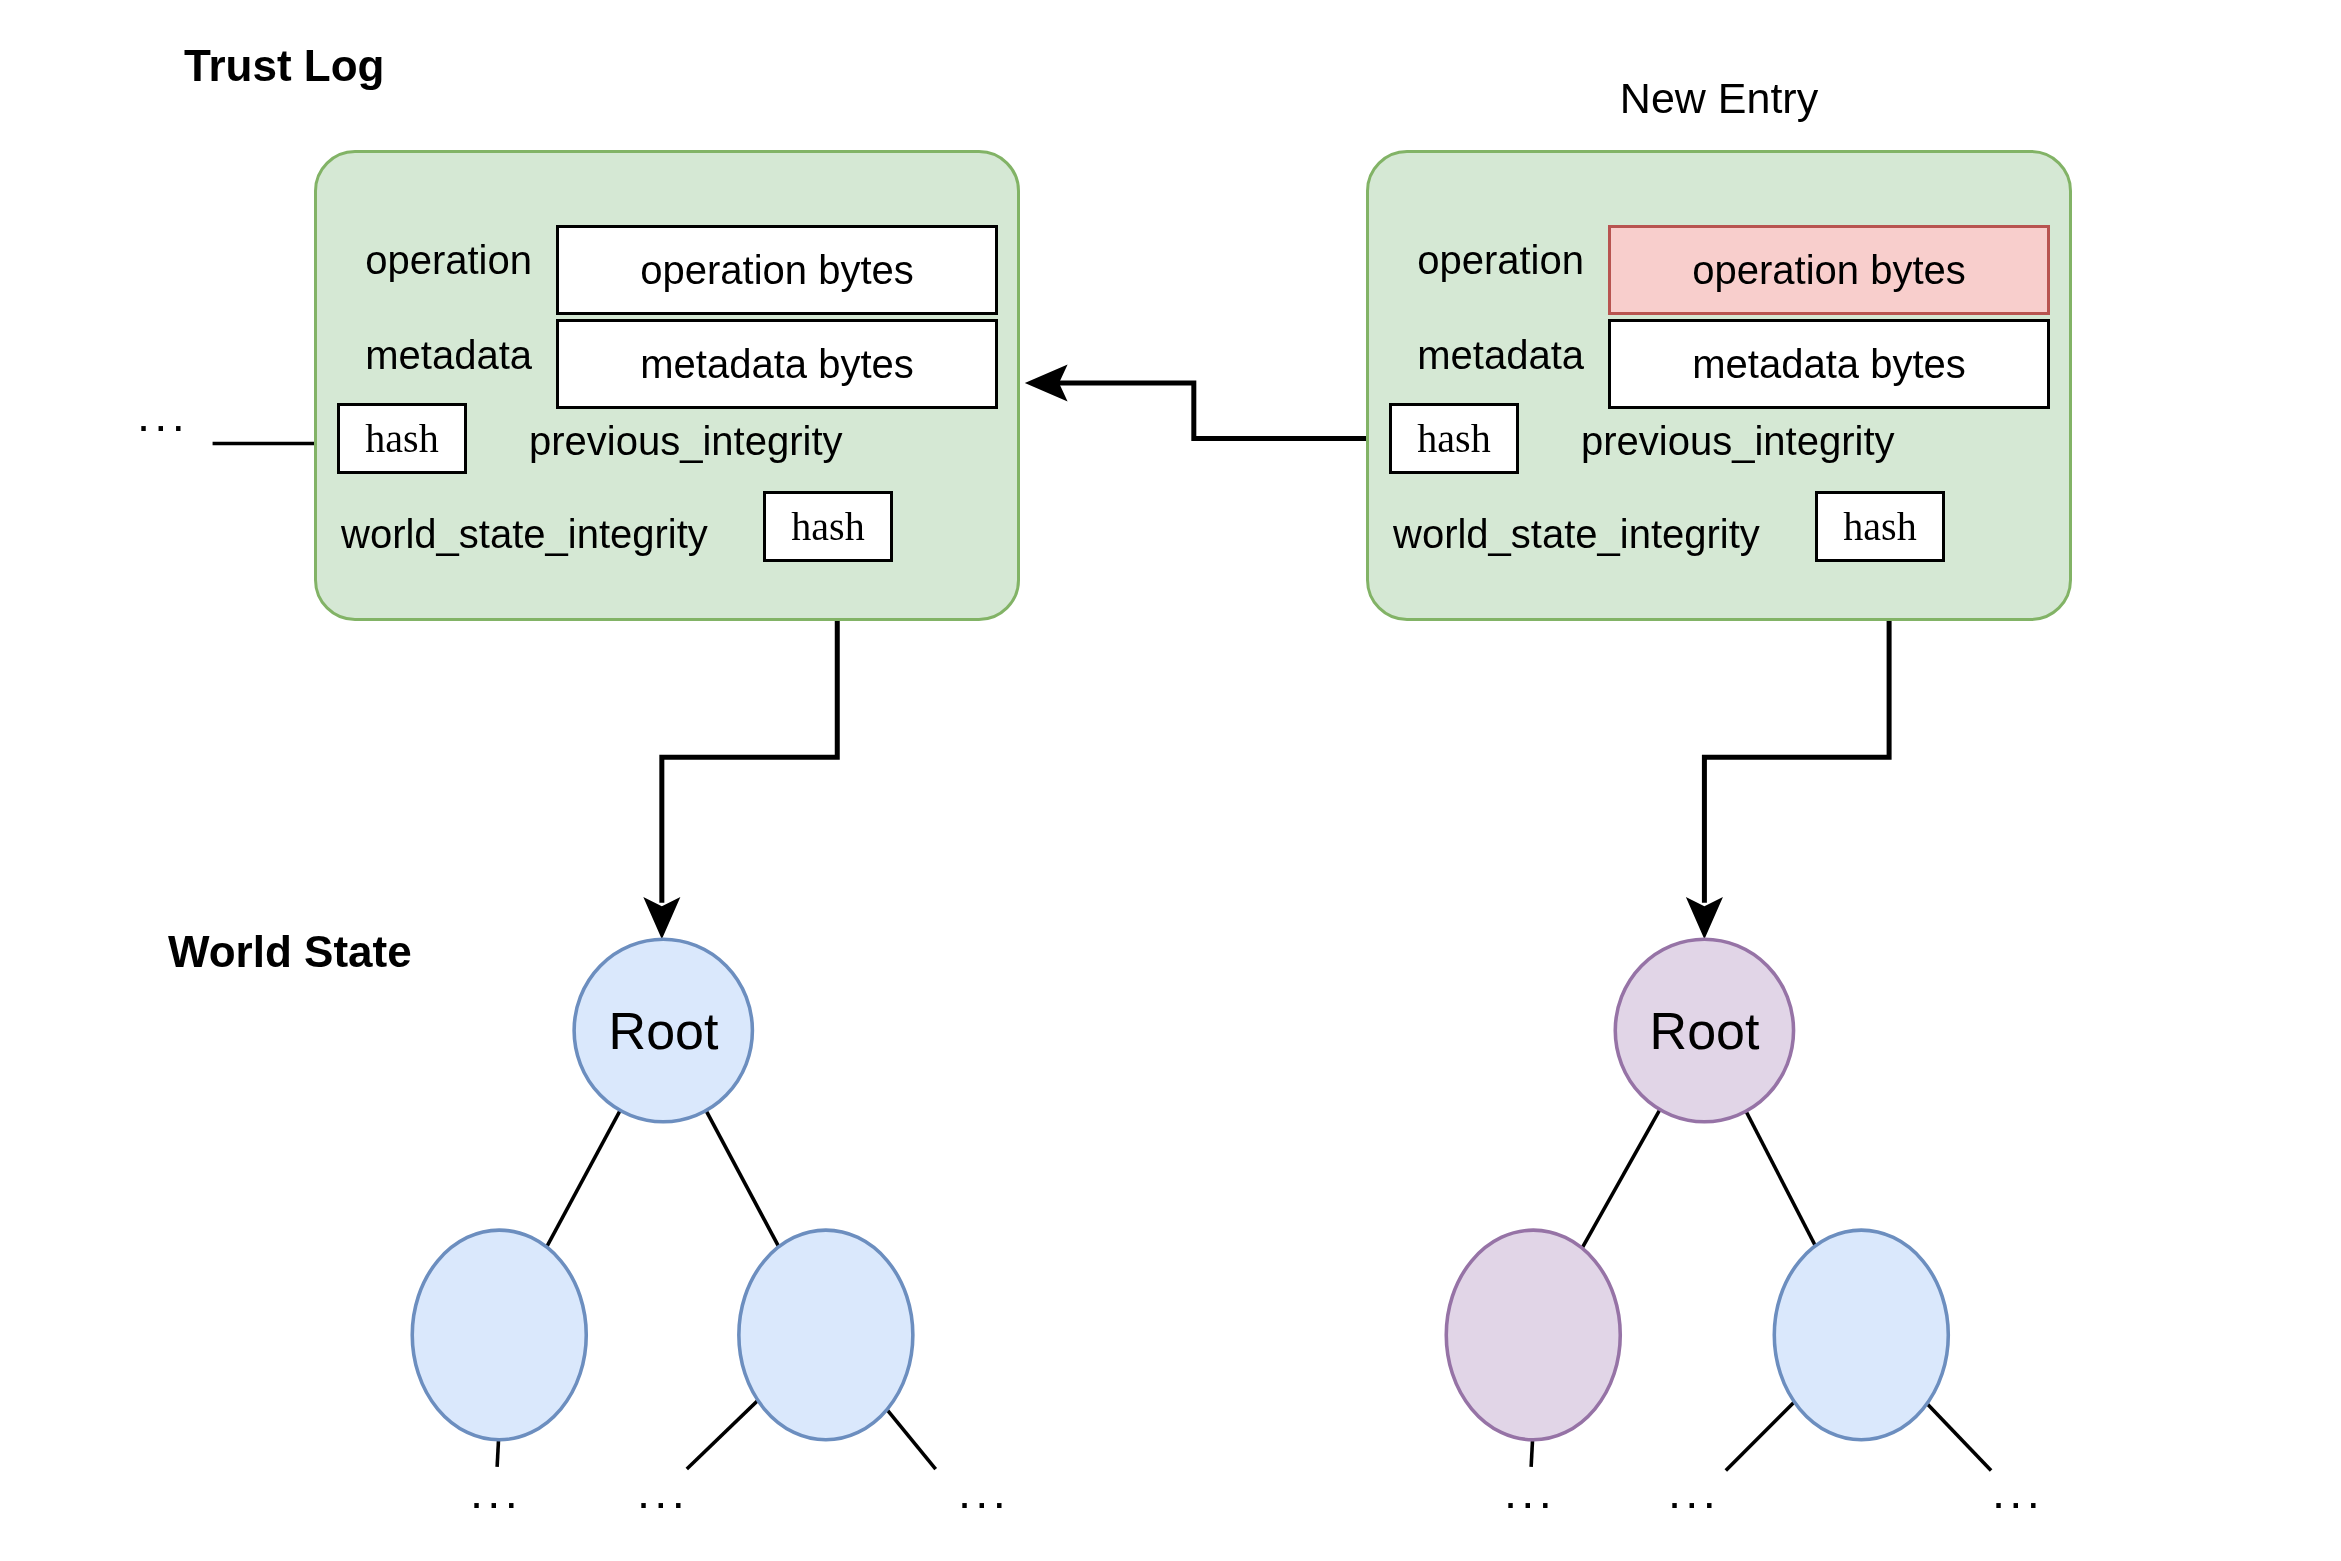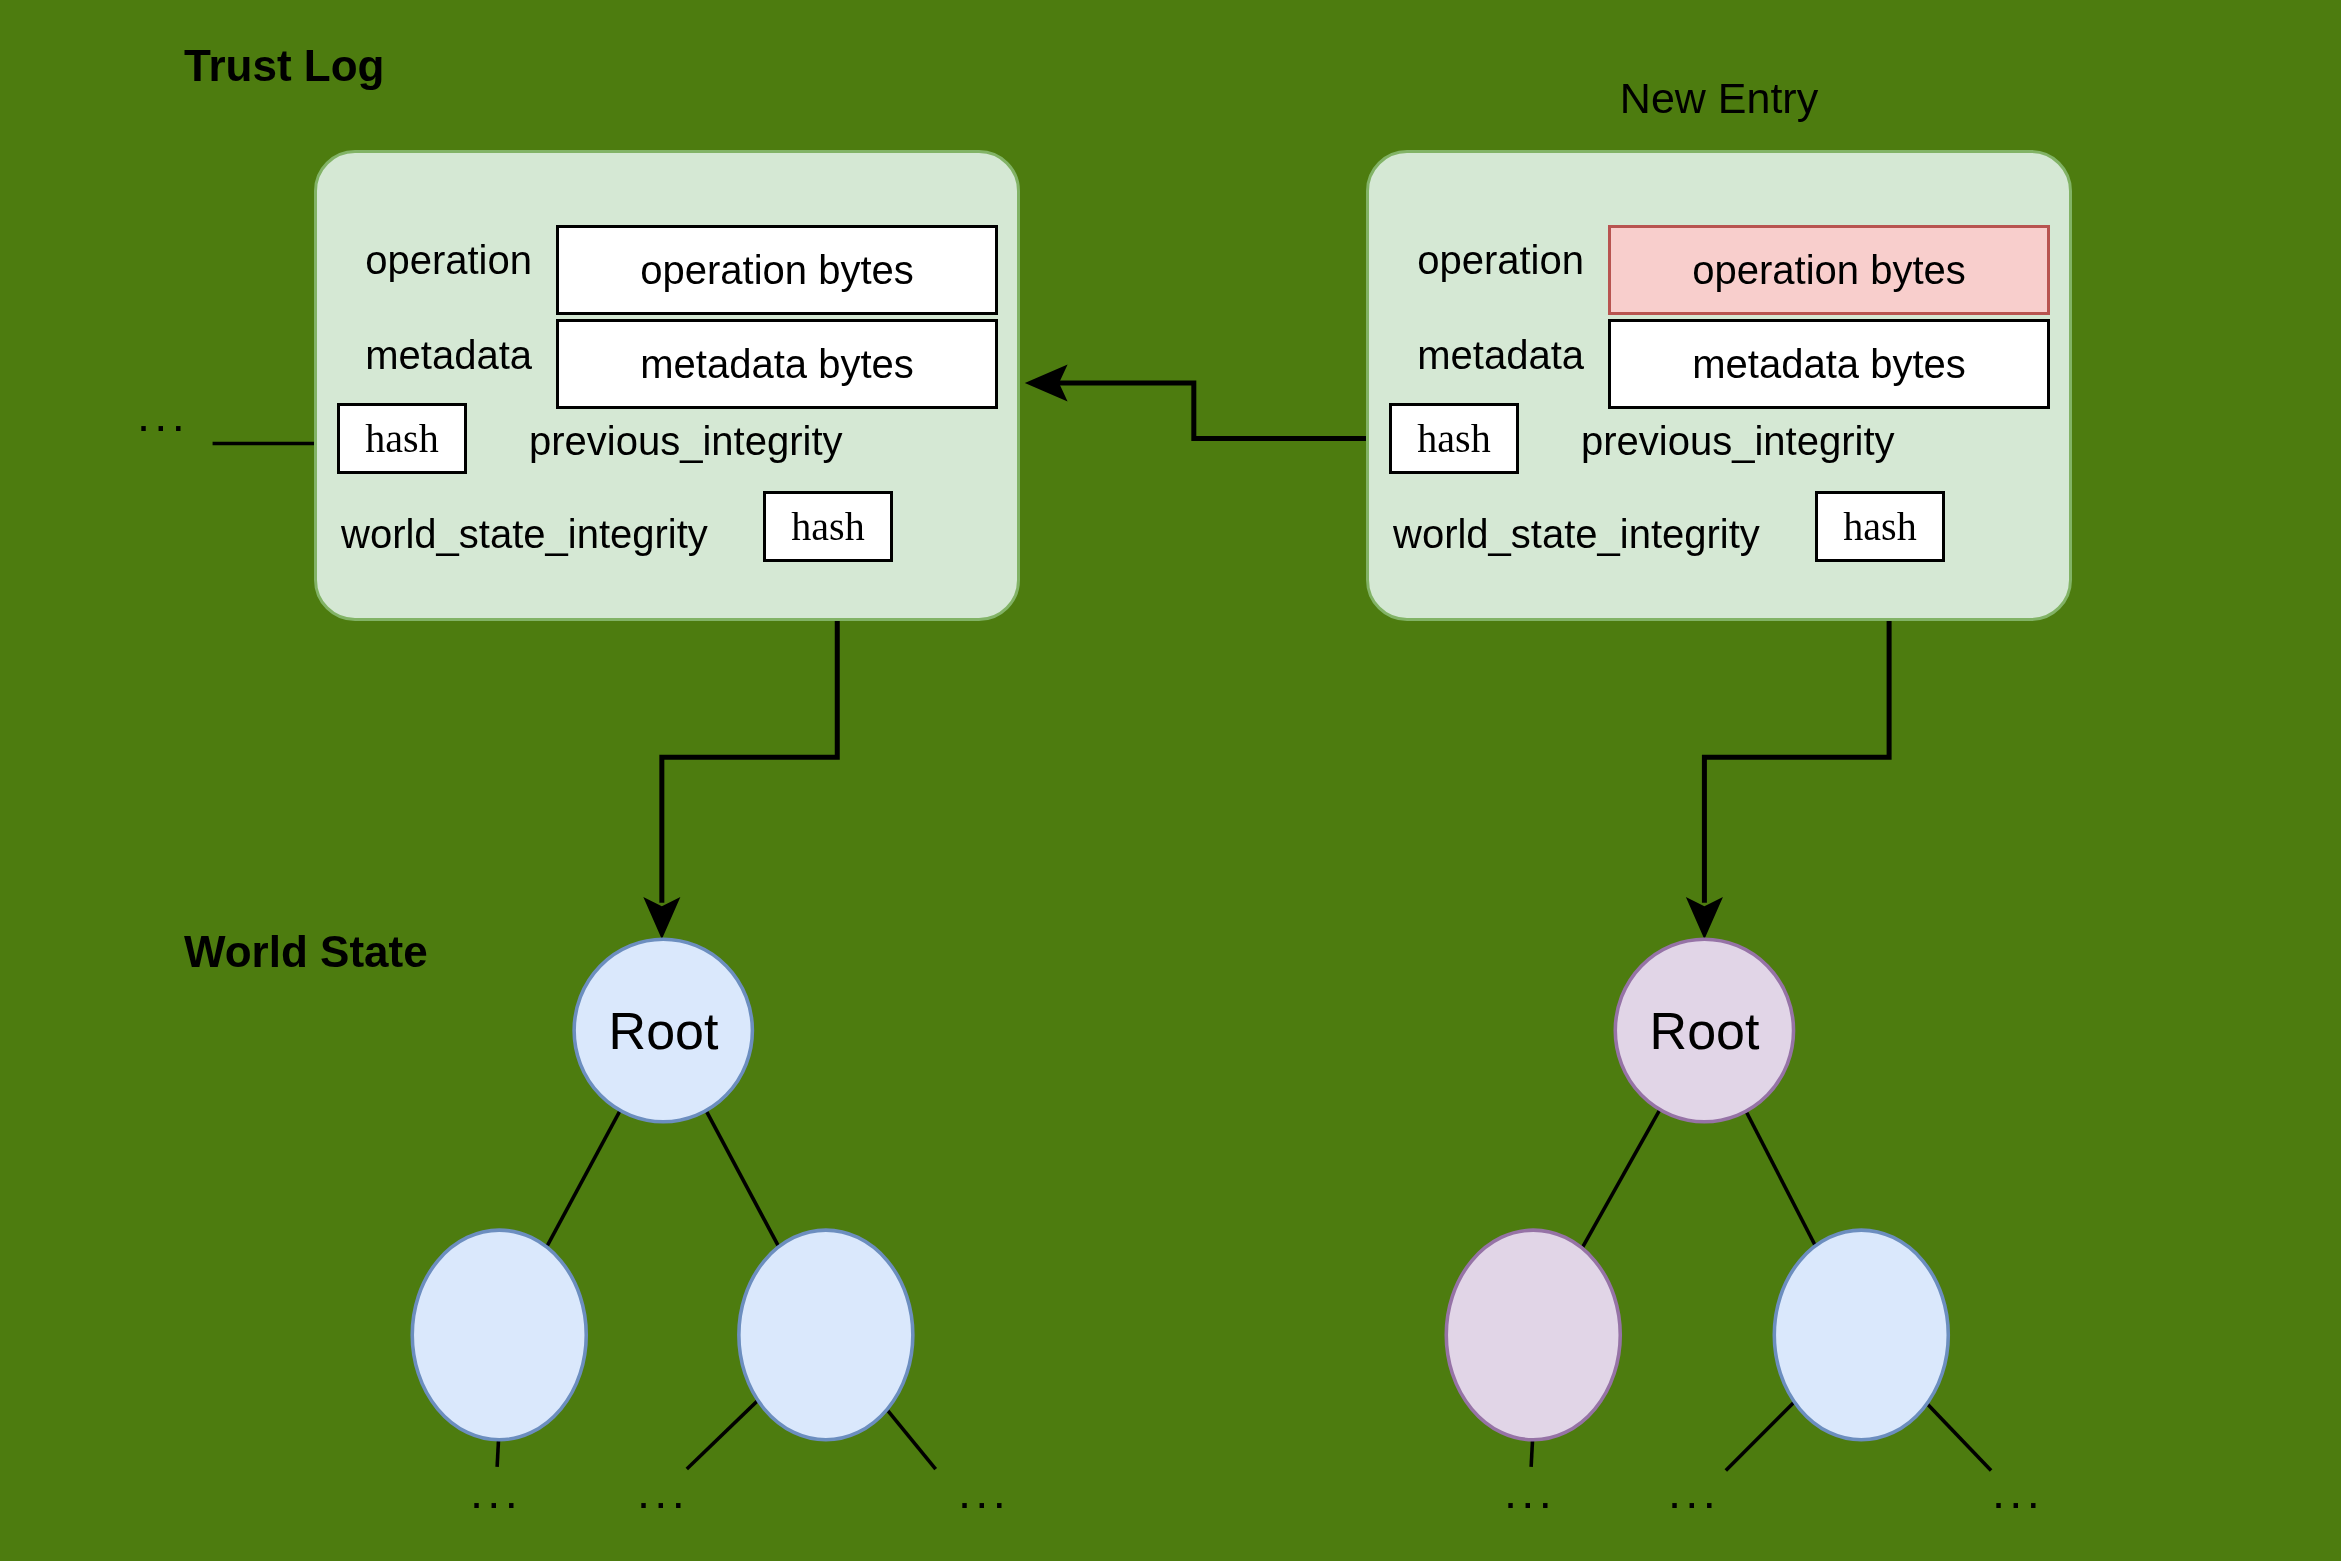--- a/index.html
+++ b/index.html
@@ -6,21 +6,21 @@
     margin: 0;
     padding: 0;
     background: #47714F;
     font-family: "Liberation Sans", sans-serif;
     color: #000;
   }
   #canvas {
     position: relative;
     width: 2342px;
     height: 1561px;
-    background: #4d7c0f;
+    background: #ffffff;
     overflow: hidden;
   }
   #shape-layer {
     position: absolute;
     left: 0; top: 0;
     width: 2342px;
     height: 1561px;
   }
   .abs { position: absolute; }
   .section-label {
@@ -149,21 +149,21 @@
 
   <div class="abs field-label right-align" style="left:1366px; top:332px; width:218px;">metadata</div>
   <div class="abs value-box bytes-box" style="left:1608px; top:319px;">metadata bytes</div>
 
   <div class="abs value-box hash-box" style="left:1389px; top:403px;">hash</div>
   <div class="abs field-label" style="left:1581px; top:418px;">previous_integrity</div>
 
   <div class="abs field-label" style="left:1393px; top:511px;">world_state_integrity</div>
   <div class="abs value-box hash-box" style="left:1815px; top:491px;">hash</div>
 
-  <div class="abs section-label" style="left:184px; top:927px;">World State</div>
+  <div class="abs section-label" style="left:168px; top:927px;">World State</div>
 
   <div class="abs node-label" style="left:585px; top:1008px;">Root</div>
 
   <div class="abs node-label" style="left:1626px; top:1008px;">Root</div>
 
   <div class="abs dots" style="left:446px; top:1468px;">...</div>
   <div class="abs dots" style="left:613px; top:1468px;">...</div>
   <div class="abs dots" style="left:934px; top:1468px;">...</div>
 
   <div class="abs dots" style="left:1480px; top:1468px;">...</div>

